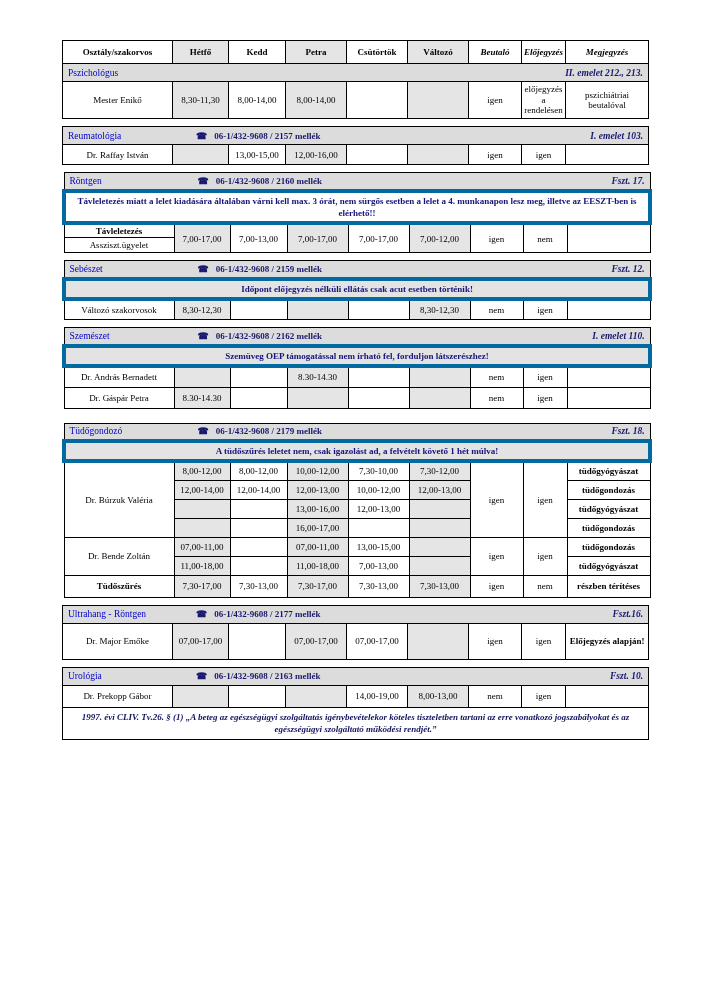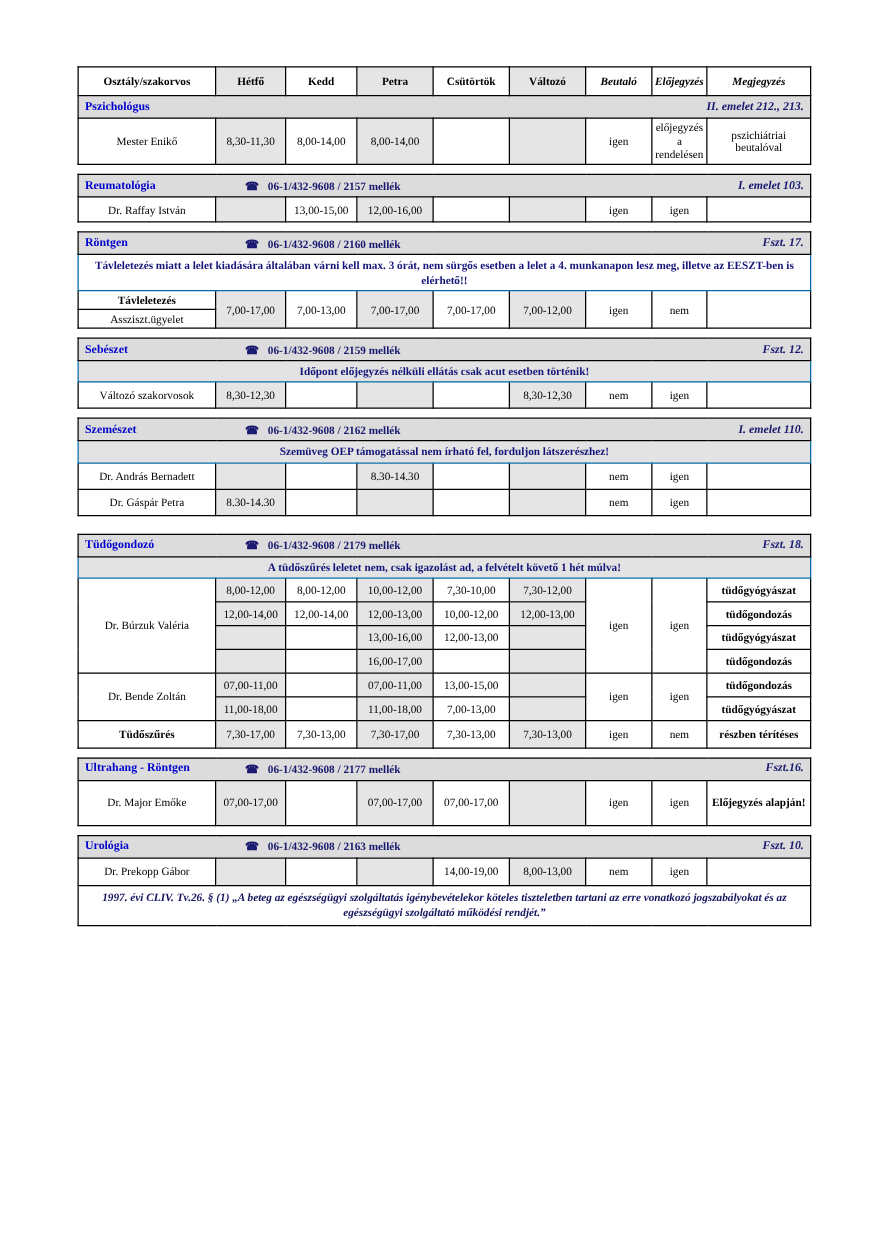--- a/index.html
+++ b/index.html
@@ -1,46 +1,46 @@
 <!DOCTYPE html>
 <html><head>
 <meta charset="utf-8">
 <style>
   html,body { margin:0; padding:0; }
   body {
     width:707px; height:1000px; background:#ffffff;
     font-family:"Liberation Serif", serif;
     position:relative;
   }
-  .doc { position:absolute; left:62px; top:53px; width:586px; }
+  .doc { position:absolute; left:62px; top:40px; width:586px; }
   table.block {
     border-collapse:collapse; table-layout:fixed; width:586px;
     margin:0 0 7px 0; border:1.5px solid #000;
   }
   td.cell {
     border:1px solid #000; font-size:9px; color:#000;
     text-align:center; vertical-align:middle; padding:1px 2px;
     overflow:hidden; word-wrap:break-word;
   }
   .sh   { background:#e5e5e5; }
   .colhdr { font-weight:bold; font-size:9.5px; }
   .it   { font-style:italic; }
   .nm   { text-align:left; padding-left:4px; }
   .b    { font-weight:bold; }
   .sm   { font-size:6.5px; line-height:1.2; }
   .navy { color:#18186e; font-weight:bold; font-size:8.5px; }
   .big  { font-size:9.5px; }
   .blue { color:#3c3cc0; }
   td.sechdr { border:1px solid #000; background:#dcdcdc; padding:2px 5px; }
   .sechdr-row { display:flex; align-items:center; }
-  .secname { color:#0000cd; font-weight:bold; font-size:9.5px; min-width:128px; }
+  .secname { color:#0000cd; font-weight:normal; font-size:9.5px; min-width:128px; }
   .phone { color:#18186e; font-weight:bold; font-size:9px; display:flex; gap:7px; align-items:center; }
   .loc { margin-left:auto; color:#18186e; font-weight:bold; font-style:italic; font-size:9.5px; }
   td.note {
-    border:1px solid #0369a1; color:#14147a; font-weight:bold; font-size:9px;
+    border:4px solid #0369a1; color:#14147a; font-weight:bold; font-size:9px;
     text-align:center; padding:2px 6px; line-height:1.35;
   }
   .noteshade { background:#e3e3e3; }
   td.lawfooter {
     border:1px solid #000; color:#14145f; font-weight:bold; font-style:italic;
     font-size:9px; text-align:center; padding:3px 4px; line-height:1.4;
   }
 </style>
 </head>
 <body>

